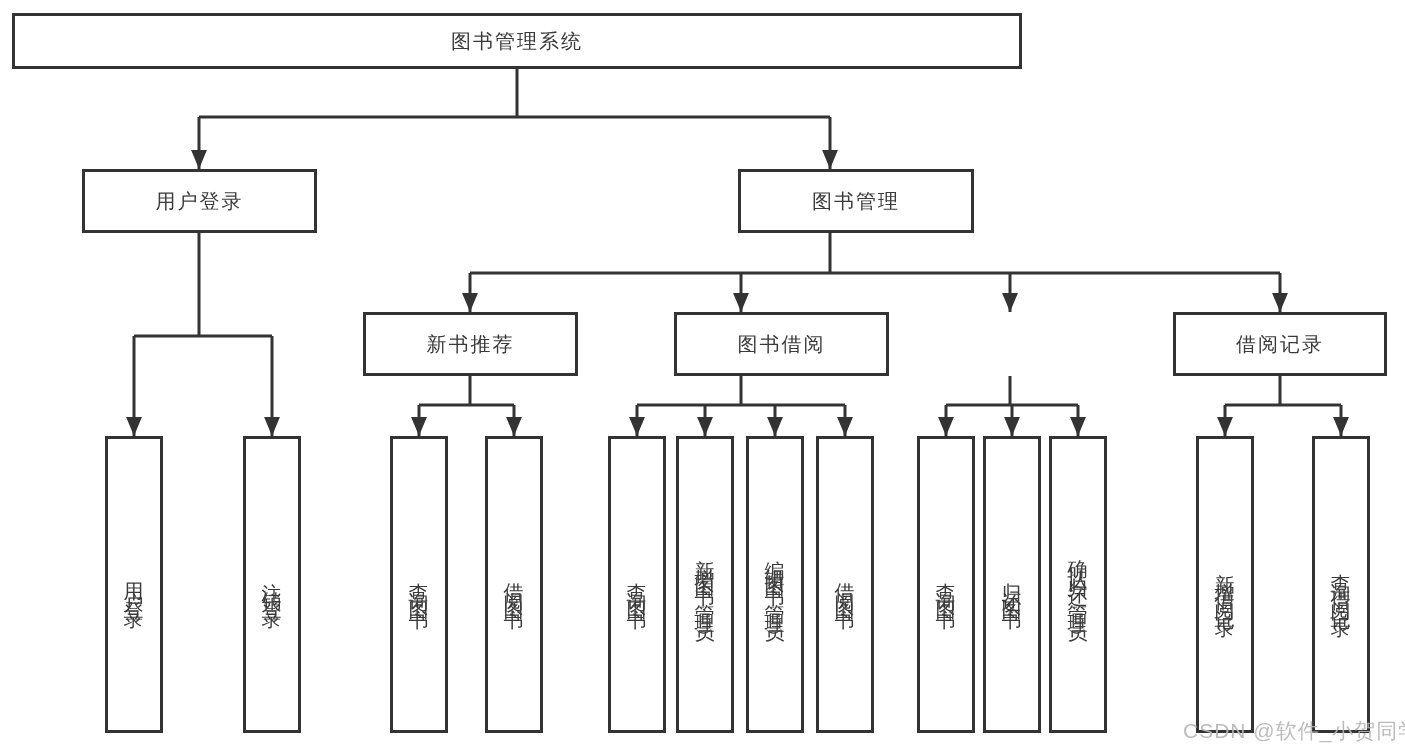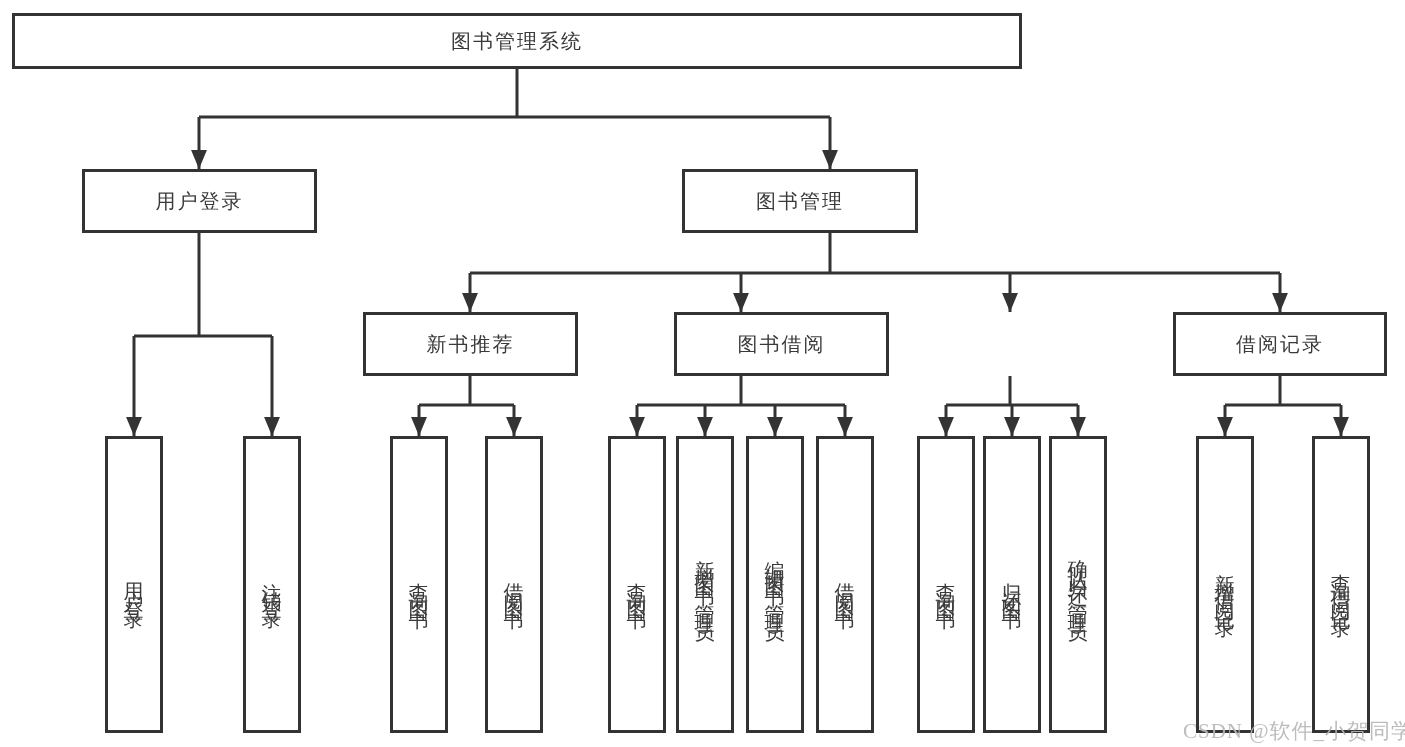--- a/index.html
+++ b/index.html
@@ -1,39 +1,39 @@
 <!DOCTYPE html>
 <html><head>
 <meta charset="utf-8">
 <style>
   html,body{margin:0;padding:0;background:#fff;}
   .stage{
     position:relative;
     width:1405px;height:747px;
     background:#fff;
-    font-family:Liberation Serif, serif;
+    font-family:Liberation Sans, sans-serif;
     color:#3a3a3a;
     overflow:hidden;
   }
   .wires{position:absolute;left:0;top:0;width:1405px;height:747px;}
   .node{
     position:absolute;
     box-sizing:border-box;
     border:3px solid #333333;
     background:#ffffff;
     display:flex;align-items:center;justify-content:center;
     font-size:20px;
     letter-spacing:2px;
     white-space:nowrap;
     z-index:2;
   }
   .root{left:12px;top:13px;width:1010px;height:56px;}
   .lv2{top:169px;height:64px;}
   .lv2.a{left:82px;width:235px;}
-  .lv2.b{left:682px;width:236px;}
+  .lv2.b{left:738px;width:236px;}
   .lv3{top:312px;height:64px;width:215px;}
   .lv3.c1{left:363px;}
   .lv3.c2{left:634px;margin-left:40px;}
   .lv3.c3{left:903px;}
   .lv3.c4{left:1173px;width:214px;}
   .leaf{
     top:436px;width:58px;height:297px;
   }
   .leaf .vtext{
     writing-mode:vertical-lr;

